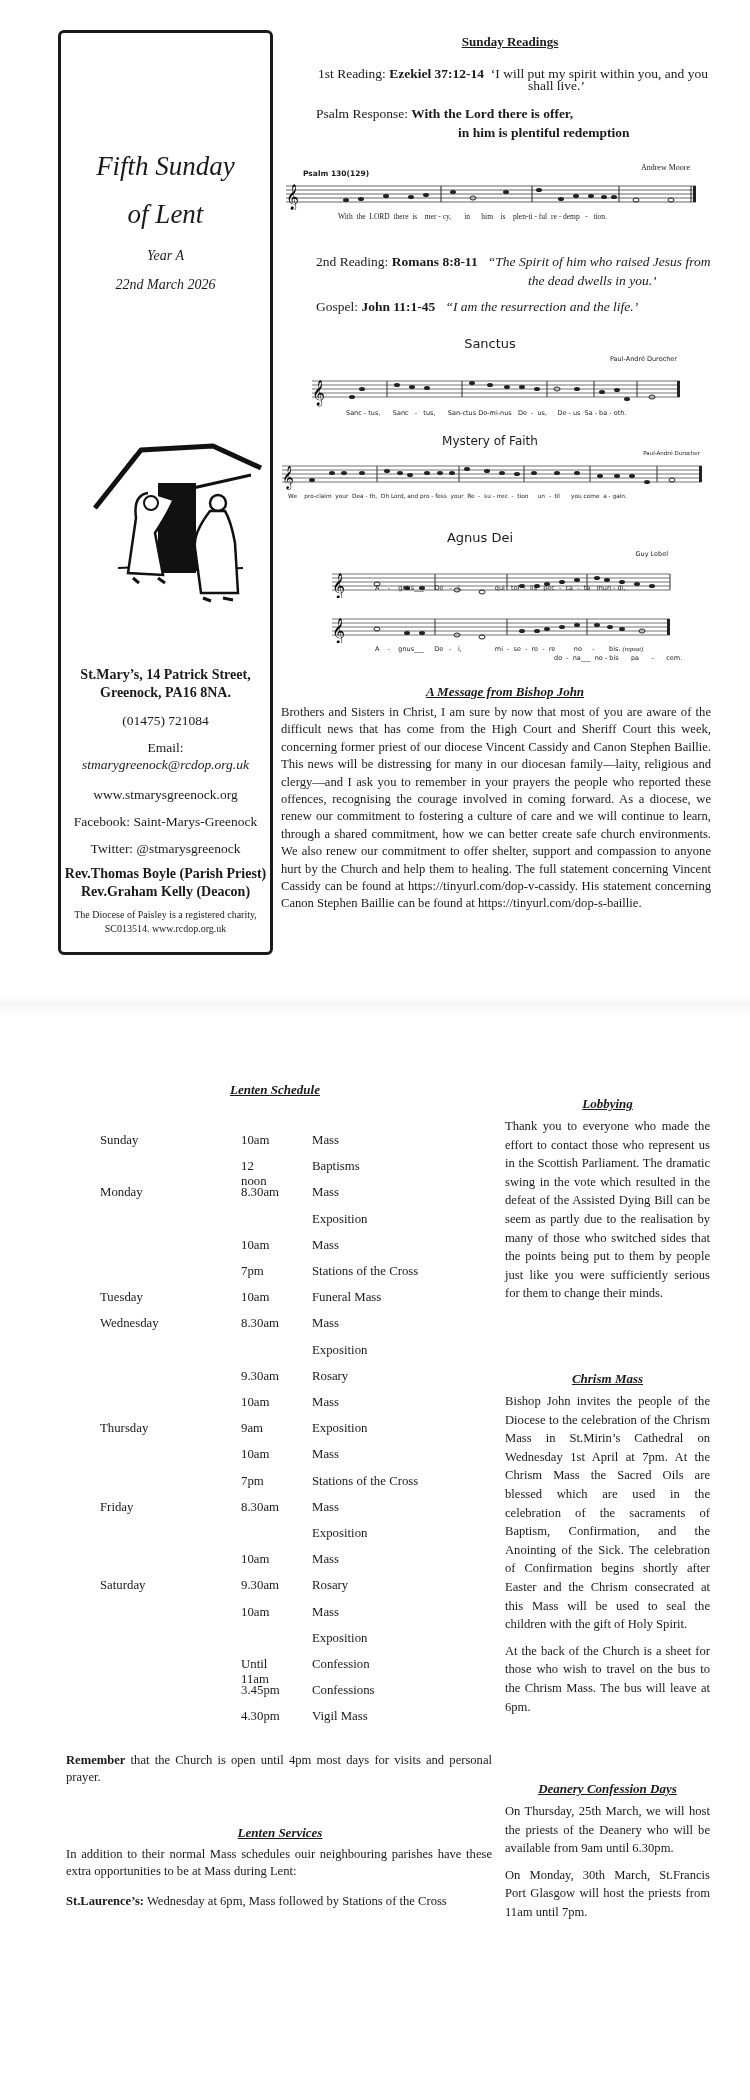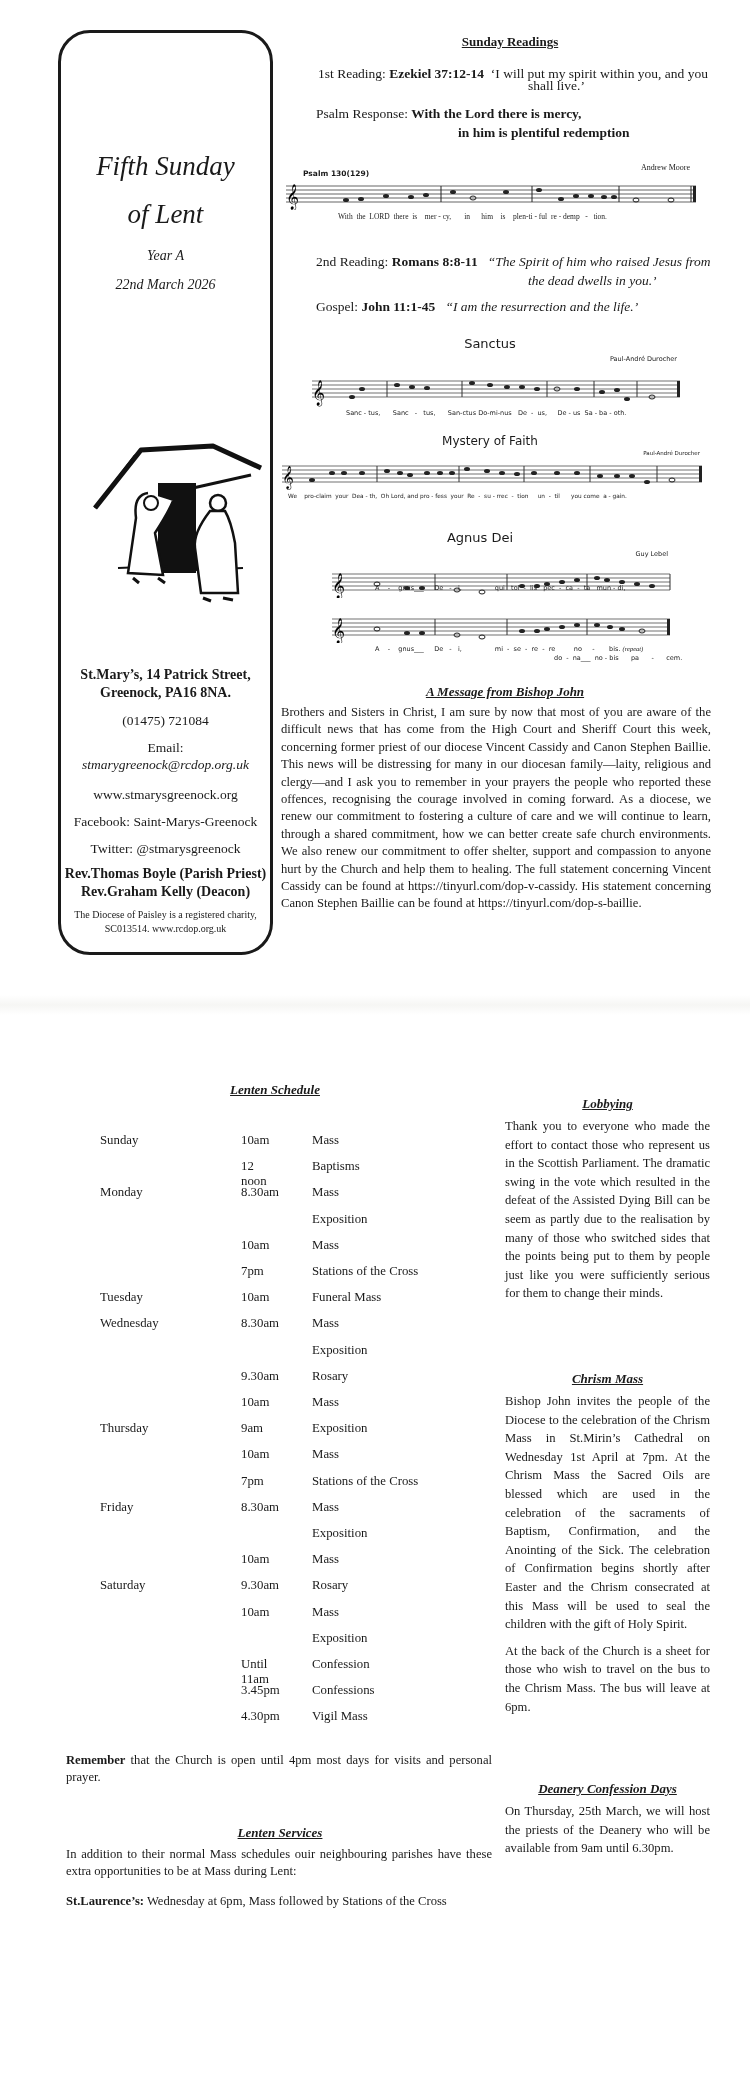--- a/index.html
+++ b/index.html
@@ -5,21 +5,21 @@
   * { box-sizing: border-box; margin: 0; padding: 0; }
   html, body { width: 750px; height: 2100px; background: #ffffff; overflow: hidden; }
   body { position: relative; font-family: "Liberation Serif", "DejaVu Serif", serif; color: #1a1a1a; }
   .abs { position: absolute; }
   .page { position: absolute; left: 0; width: 750px; }
   .page1 { top: 0; height: 1000px; }
   .page-gap { position: absolute; left: 0; top: 995px; width: 750px; height: 20px; background: linear-gradient(#fff, #f6f6f4 50%, #fff); }
   .page2 { top: 1015px; height: 1085px; }
 
   
-  .card { position: absolute; left: 58px; top: 30px; width: 215px; height: 925px; border: 3px solid #1a1a1a; border-radius: 32px; }
+  .card { position: absolute; left: 58px; top: 30px; width: 215px; height: 925px; border: 3px solid #1a1a1a; border-radius: 6px; }
   .card-title { position: absolute; left: 0; width: 100%; text-align: center; font-style: italic; font-size: 27px; }
   .card-sub { position: absolute; left: 0; width: 100%; text-align: center; font-style: italic; font-size: 14px; }
   .card-info { position: absolute; left: 0; width: 100%; text-align: center; font-size: 13.5px; line-height: 17px; }
   .card-info.bold { font-weight: bold; font-size: 14px; }
   .card-info.italic { font-style: italic; }
   .card-small { position: absolute; left: 0; width: 100%; text-align: center; font-size: 10px; line-height: 14px; }
 
   
   .heading-u { text-decoration: underline; font-weight: bold; font-size: 13px; text-align: center; }
   .heading-ui { text-decoration: underline; font-style: italic; font-weight: bold; font-size: 13px; text-align: center; }
@@ -91,21 +91,21 @@
   </div>
 
   <div class="abs heading-u" style="left:420px; top:34px; width:180px;">Sunday Readings</div>
 
   <div class="abs reading" style="left:318px; top:58px; width:400px; white-space:nowrap;margin-top:6px;">
     <span>1st Reading: </span><b>Ezekiel 37:12-14</b>&nbsp;&nbsp;<span>‘I will put my spirit within you, and you</span>
   </div>
   <div class="abs reading" style="left:528px; top:76px;">shall live.’</div>
 
   <div class="abs reading" style="left:316px; top:104px; white-space:nowrap;">
-    <span>Psalm Response:  </span><b>With the Lord there is mercy,</b>
+    <span>Psalm Response:  </span><b>With the Lord there is offer,</b>
   </div>
   <div class="abs reading" style="left:458px; top:123px; font-weight:bold;">in him is plentiful redemption</div>
 
   <div class="abs composer" style="left:600px; top:163px; width:90px;">Andrew Moore</div>
   <div class="abs psalm-label" style="left:303px; top:169px;">Psalm 130(129)</div>
   <div class="abs staff" style="left:286px; top:180px;">
     <svg width="412" height="30" viewBox="0 0 412 30">
       <g stroke="#222" stroke-width="0.7">
           <line x1="0" y1="6" x2="410" y2="6"></line>
           <line x1="0" y1="10" x2="410" y2="10"></line>
@@ -354,20 +354,21 @@
 
   <div class="col-right" style="top:342px;">
     <div class="heading-ui">Chrism Mass</div>
     <div class="col-text para" style="margin-top:5px;">Bishop John invites the people of the Diocese to the celebration of the Chrism Mass in St.Mirin’s Cathedral on Wednesday 1st April at 7pm.  At the Chrism Mass the Sacred Oils are blessed which are used in the celebration of the sacraments of Baptism, Confirmation, and the Anointing of the Sick.  The celebration of Confirmation begins shortly after Easter and the Chrism consecrated at this Mass will be used to seal the children with the gift of Holy Spirit.</div>
     <div class="col-text">At the back of the Church is a sheet for those who wish to travel on the bus to the Chrism Mass.  The bus will leave at 6pm.</div>
   </div>
 
   <div class="col-right" style="top:752px;">
     <div class="heading-ui">Deanery Confession Days</div>
     <div class="col-text para" style="margin-top:5px;">On Thursday, 25th March, we will host the priests of the Deanery who will be available from 9am until 6.30pm.</div>
+    <div class="col-text">On Monday, 30th March, St.Francis Port Glasgow will host the priests from 11am until 7pm.</div>
   </div>
 <div class="sched-row" style="top: 118px;">
       <span class="sched-day">Sunday</span>
       <span class="sched-time">10am</span>
       <span class="sched-event">Mass</span>
     </div>
     <div class="sched-row" style="top: 144.2px;">
       <span class="sched-day"></span>
       <span class="sched-time">12 noon</span>
       <span class="sched-event">Baptisms</span>

